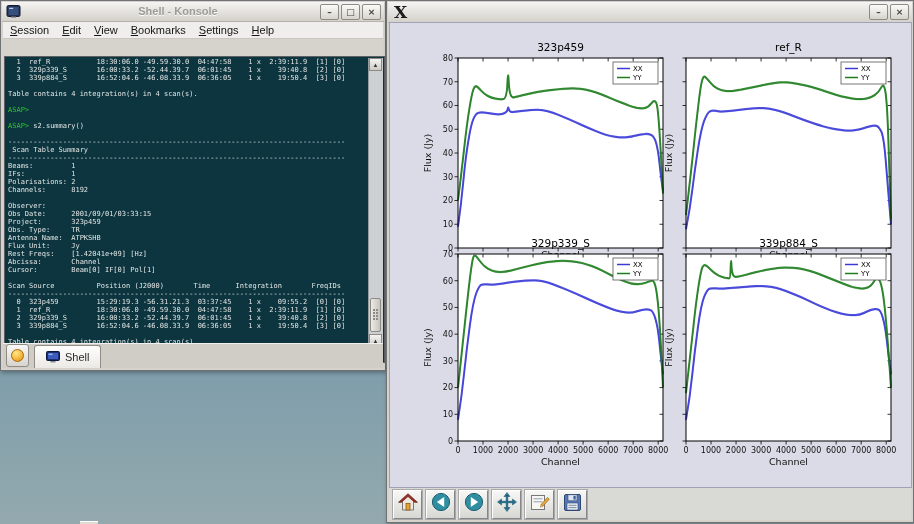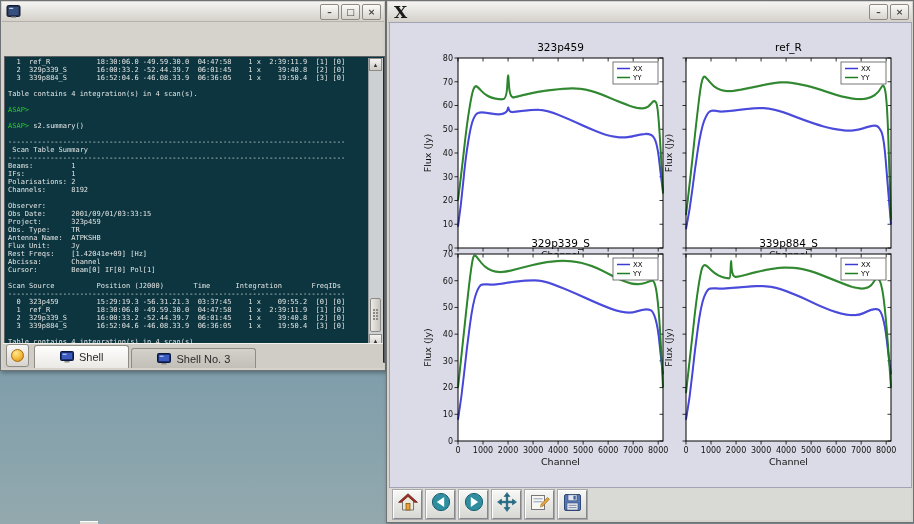--- a/index.html
+++ b/index.html
@@ -36,21 +36,21 @@
   .sb-thumb{position:absolute;left:1px;width:11px;height:34px;top:240px;
     background:linear-gradient(90deg,#ecebe7,#c7c4be);border:1px solid #8e8b85;border-radius:2px;box-sizing:border-box;}
   .sb-grip{position:absolute;left:2px;top:10px;width:6px;height:12px;
     background:radial-gradient(circle at 1px 1px,#8a8a86 0.8px,transparent 1px) 0 0/3px 3px;}
   .tabbar{position:absolute;left:2px;right:2px;bottom:2px;height:24px;background:#d0cdc6;
     border-top:1px solid #f2f1ee;display:flex;align-items:flex-end;}
   .newtab-btn{width:21px;height:21px;margin:0 5px 1px 3px;border:1px solid #8f8c86;border-radius:3px;
     background:linear-gradient(#f9f9f7,#d7d4ce);display:flex;align-items:center;justify-content:center;}
   .orb{width:11px;height:11px;border-radius:50%;
     background:radial-gradient(circle at 4px 3px,#ffe98e,#f5b93a 55%,#d88510);border:1px solid #a86a10;}
-  .tab{height:19px;display:flex;align-items:center;gap:5px;padding:0 25px;
+  .tab{height:19px;display:flex;align-items:center;gap:5px;padding:0 11px;
     font:11px "Liberation Sans",sans-serif;color:#2a2a28;
     border:1px solid #8f8c86;border-bottom:none;border-radius:3px 3px 0 0;
     background:linear-gradient(#d4d1ca,#c2bfb8);margin-right:2px;white-space:nowrap;}
   .tab.active{background:linear-gradient(#fefefd,#ebe9e5);height:22px;}
   
   .plot-canvas{position:absolute;left:2px;top:21px;width:523px;height:466px;background:#dbdbe7;
     border:1px solid #a2a2b6;box-sizing:border-box;}
   .x-logo{position:absolute;left:6px;top:0px;font:bold 17px "DejaVu Serif",serif;color:#1b1b1b;}
   .plot-toolbar{position:absolute;left:2px;right:2px;bottom:2px;height:32px;background:#d9d9d6;
     display:flex;align-items:center;gap:4px;padding-left:4px;}
@@ -67,26 +67,35 @@
 <div id="screen">
 
   <div class="win" id="konsole-window" style="left:0;top:0;width:386px;height:371px;">
     <div class="titlebar">
       <svg class="win-icon" viewBox="0 0 15 15">
         <rect x="1" y="1.5" width="13" height="11" rx="1.5" fill="#24304e" stroke="#101a30"></rect>
         <rect x="2.5" y="3" width="10" height="8" fill="#35507e"></rect>
         <rect x="3.2" y="3.8" width="4" height="1.2" fill="#bcd0ee"></rect>
         <rect x="5" y="12.5" width="5" height="1.3" fill="#8a8a86"></rect>
       </svg>
+      <div class="title-text">Shell - Konsole</div>
       <div class="win-btns" id="konsole-win-btns">
           <div class="win-btn">–</div>
           <div class="win-btn">□</div>
           <div class="win-btn">×</div>
         </div>
     </div>
+    <div class="menubar" id="konsole-menubar">
+        <span class="menu-item"><u>S</u>ession</span>
+        <span class="menu-item"><u>E</u>dit</span>
+        <span class="menu-item"><u>V</u>iew</span>
+        <span class="menu-item"><u>B</u>ookmarks</span>
+        <span class="menu-item"><u>S</u>ettings</span>
+        <span class="menu-item"><u>H</u>elp</span>
+      </div>
     <div class="term-wrap">
       <div class="term-content" id="terminal-output"><div class="tline">  1  ref_R           18:30:06.0 -49.59.30.0  04:47:58    1 x  2:39:11.9  [1] [0]</div><div class="tline">  2  329p339_S       16:00:33.2 -52.44.39.7  06:01:45    1 x    39:40.8  [2] [0]</div><div class="tline">  3  339p884_S       16:52:04.6 -46.08.33.9  06:36:05    1 x    19:50.4  [3] [0]</div><div class="tline">&nbsp;</div><div class="tline">Table contains 4 integration(s) in 4 scan(s).</div><div class="tline">&nbsp;</div><div class="tline"><span class="prompt">ASAP&gt;</span></div><div class="tline">&nbsp;</div><div class="tline"><span class="prompt">ASAP&gt;</span> s2.summary()</div><div class="tline">&nbsp;</div><div class="tline">--------------------------------------------------------------------------------</div><div class="tline"> Scan Table Summary</div><div class="tline">--------------------------------------------------------------------------------</div><div class="tline">Beams:         1</div><div class="tline">IFs:           1</div><div class="tline">Polarisations: 2</div><div class="tline">Channels:      8192</div><div class="tline">&nbsp;</div><div class="tline">Observer:</div><div class="tline">Obs Date:      2001/09/01/03:33:15</div><div class="tline">Project:       323p459</div><div class="tline">Obs. Type:     TR</div><div class="tline">Antenna Name:  ATPKSHB</div><div class="tline">Flux Unit:     Jy</div><div class="tline">Rest Freqs:    [1.42041e+09] [Hz]</div><div class="tline">Abcissa:       Channel</div><div class="tline">Cursor:        Beam[0] IF[0] Pol[1]</div><div class="tline">&nbsp;</div><div class="tline">Scan Source          Position (J2000)       Time      Integration       FreqIDs</div><div class="tline">--------------------------------------------------------------------------------</div><div class="tline">  0  323p459         15:29:19.3 -56.31.21.3  03:37:45    1 x    09:55.2  [0] [0]</div><div class="tline">  1  ref_R           18:30:06.0 -49.59.30.0  04:47:58    1 x  2:39:11.9  [1] [0]</div><div class="tline">  2  329p339_S       16:00:33.2 -52.44.39.7  06:01:45    1 x    39:40.8  [2] [0]</div><div class="tline">  3  339p884_S       16:52:04.6 -46.08.33.9  06:36:05    1 x    19:50.4  [3] [0]</div><div class="tline">&nbsp;</div><div class="tline">Table contains 4 integration(s) in 4 scan(s).</div><div class="tline">&nbsp;</div><div class="tline"><span class="prompt">ASAP&gt;</span> plotter.plot(s2)<span class="tcursor"></span></div></div>
       <div class="scrollbar">
         <div class="sb-btn" style="top:0;">▲</div>
         <div class="sb-thumb">
             <div class="sb-grip"></div>
           </div>
         <div class="sb-btn" style="top:276px;">▲</div>
         <div class="sb-btn" style="top:289px;">▼</div>
       </div>
@@ -96,29 +105,20 @@
           <div class="orb"></div>
         </div>
         <div class="tab active">
           <svg width="14" height="12" viewBox="0 0 14 12">
             <rect x="0.5" y="0.5" width="13" height="9" rx="1" fill="#1c2f6e" stroke="#0a1840"></rect>
             <rect x="2" y="2" width="10" height="6" fill="#3b5bc0"></rect>
             <rect x="2.6" y="2.6" width="4" height="1.4" fill="#9fb6ec"></rect>
             <rect x="4.5" y="10" width="5" height="1.5" fill="#8a8a86"></rect>
           </svg>
           <span>Shell</span>
-        </div>
-        <div class="tab">
-          <svg width="14" height="12" viewBox="0 0 14 12">
-            <rect x="0.5" y="0.5" width="13" height="9" rx="1" fill="#1c2f6e" stroke="#0a1840"></rect>
-            <rect x="2" y="2" width="10" height="6" fill="#3b5bc0"></rect>
-            <rect x="2.6" y="2.6" width="4" height="1.4" fill="#9fb6ec"></rect>
-            <rect x="4.5" y="10" width="5" height="1.5" fill="#8a8a86"></rect>
-          </svg>
-          <span>Shell No. 3</span>
         </div>
       </div>
   </div>
 
   <div class="win" id="plot-window" style="left:386px;top:0;width:528px;height:523px;">
     <div class="titlebar" style="height:20px;">
       <span class="x-logo">X</span>
       <div class="win-btns" id="plot-win-btns">
           <div class="win-btn">–</div>
           <div class="win-btn">×</div>

